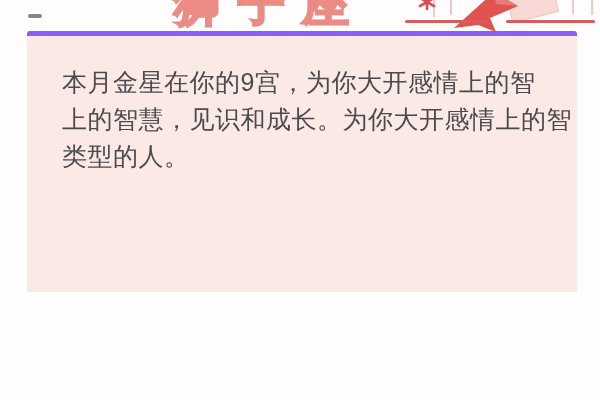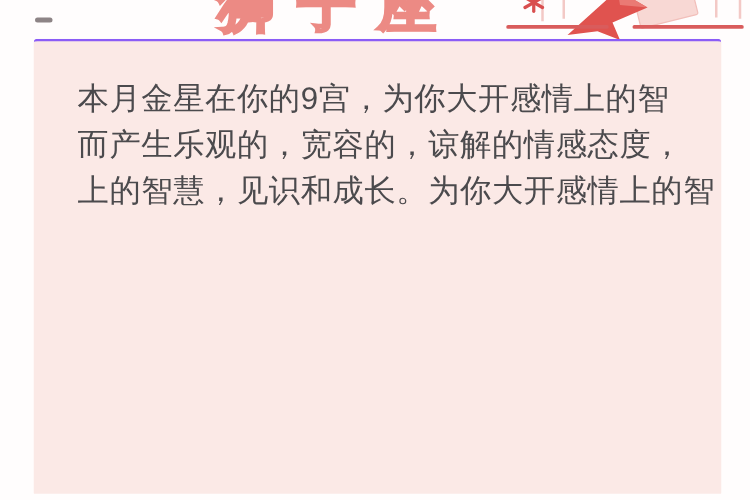--- a/index.html
+++ b/index.html
@@ -2,21 +2,21 @@
 <html><head>
 <meta charset="utf-8">
 <style>
   * { margin: 0; padding: 0; box-sizing: border-box; }
   html, body { width: 600px; height: 400px; }
   body { font-family: "Liberation Sans", sans-serif; background: #fffdfd; }
 
   .page {
     position: relative;
     width: 600px;
-    height: 395px;
+    height: 292px;
     overflow: hidden;
     background: #fffdfd;
   }
 
   
   .header {
     position: absolute;
     left: 0; top: 0;
     width: 600px; height: 31px;
   }
@@ -65,21 +65,21 @@
   }
   .plane { position: absolute; left: 52px; top: -8px; }
   .sparkle { position: absolute; left: 18px; top: -5px; }
 
   
   .content-box {
     position: absolute;
     left: 27px; top: 31px;
     width: 550px; height: 366px;
     background: #fbe9e6;
-    border-top: 2px solid #8b5cf6;
+    border-top: 5px solid #8b5cf6;
     border-radius: 3px;
     padding: 28px 0 0 35px;
   }
   .body-line {
     height: 37px;
     line-height: 37px;
     font-size: 25px;
     letter-spacing: 0.5px;
     color: #4b4a4d;
     white-space: nowrap;
@@ -115,17 +115,17 @@
         </g>
       </svg>
 
       <div class="h-line left"></div>
       <div class="h-line right"></div>
     </div>
   </div>
 
   <div class="content-box">
     <div class="body-line">本月金星在你的9宫，为你大开感情上的智</div>
-    <div class="body-line">而产生乐观的，宽容的，谅解的情感态度，</div>
     <div class="body-line">上的智慧，见识和成长。为你大开感情上的智</div>
+    <div class="body-line">类型的人。</div>
   </div>
 
 </div>
 
 </body></html>

